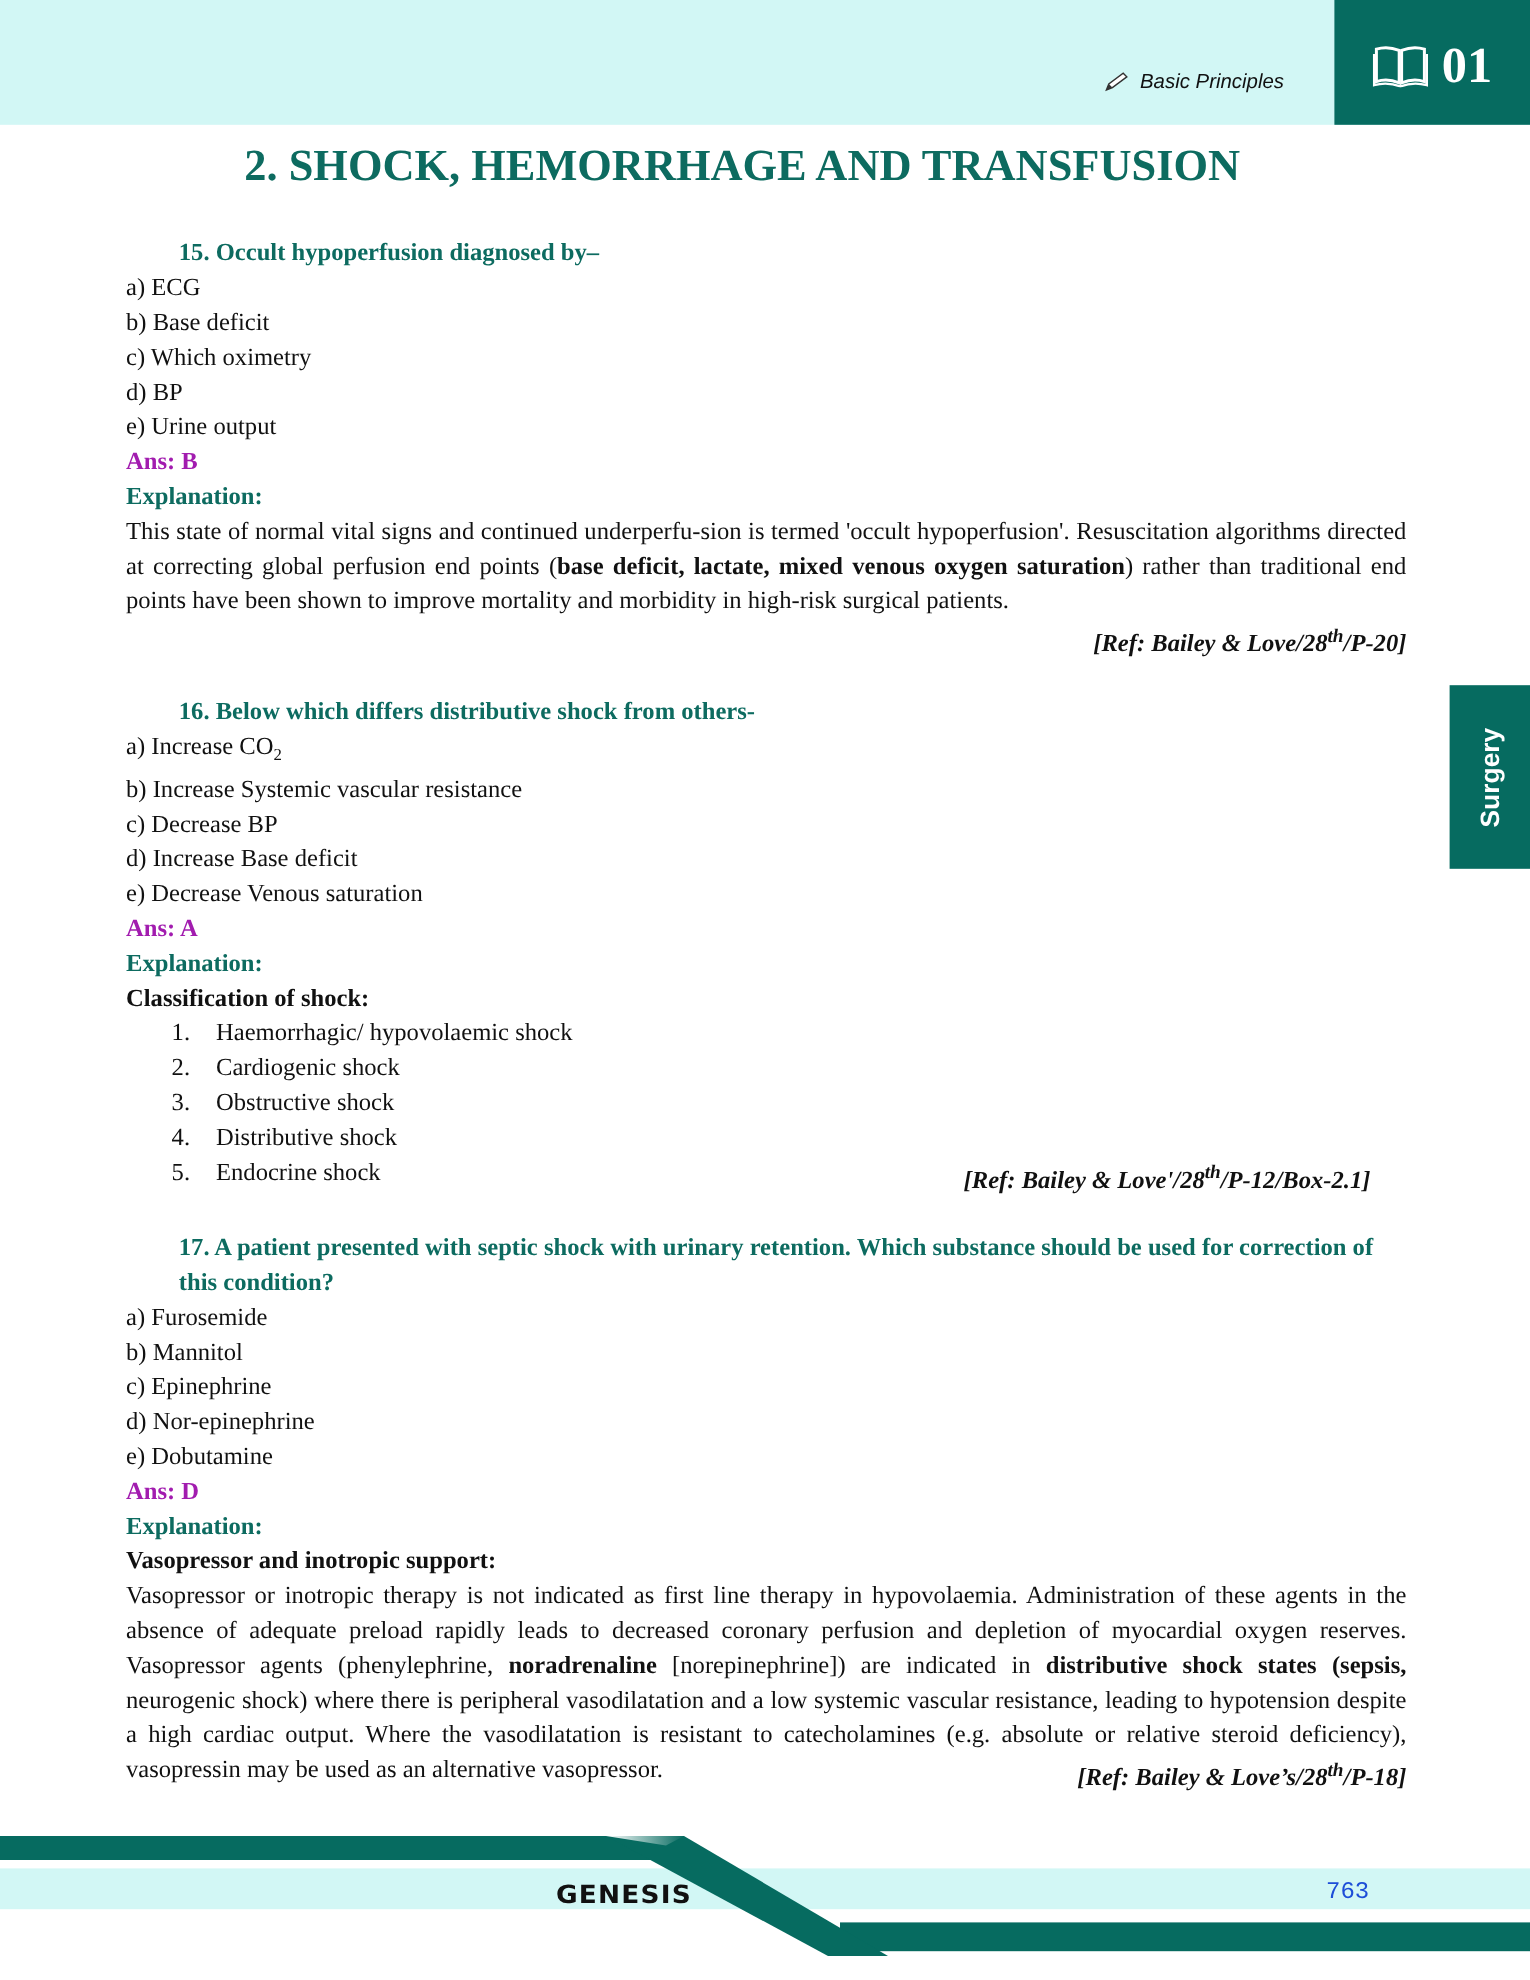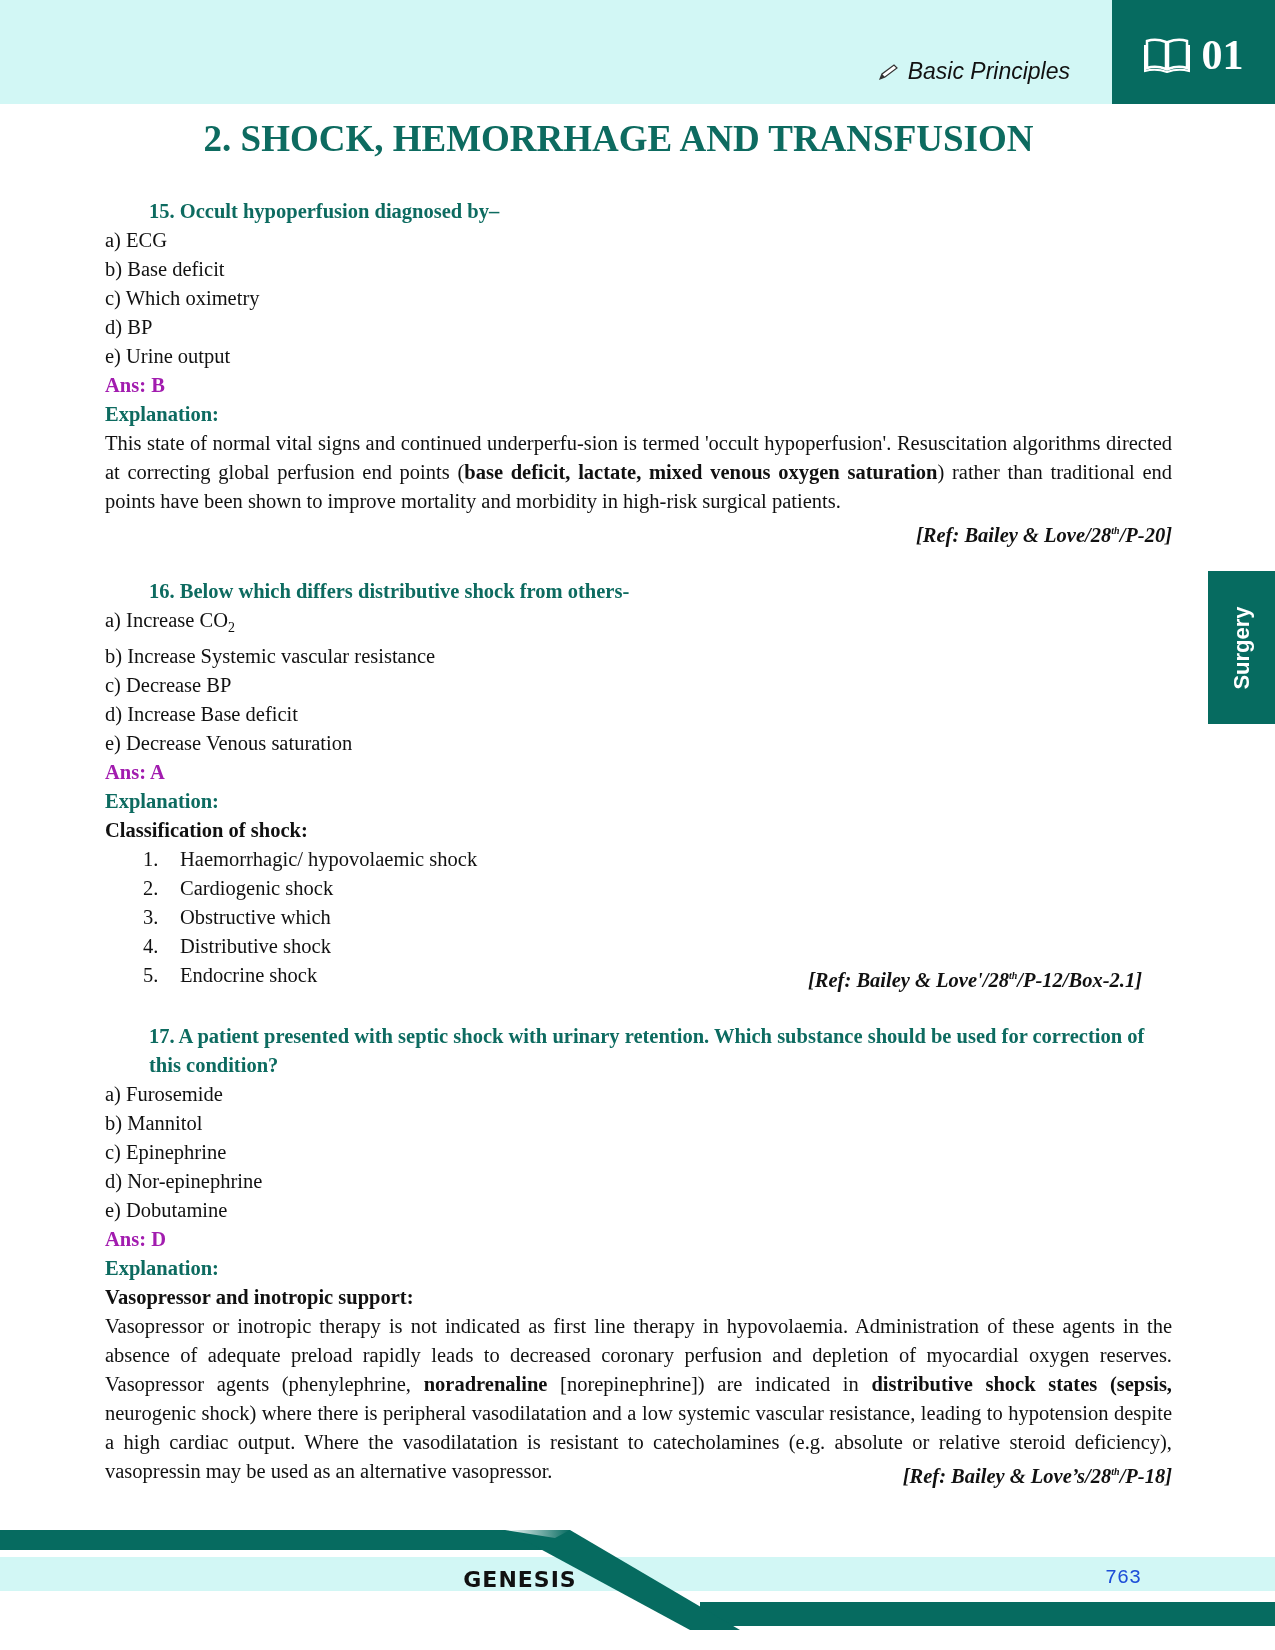--- a/index.html
+++ b/index.html
@@ -19,21 +19,21 @@
     display: flex; align-items: center; justify-content: center; gap: 12px;
   }
   .chapter-box .book { width: 46px; height: 36px; margin-top: 6px; }
   .chapter-num {
     font-family: Liberation Serif, serif;
     font-weight: bold; font-size: 42px; color: #fff; margin-top: 6px;
   }
   .section-label {
     position: absolute; right: 205px; top: 58px;
     font-family: "Liberation Sans", "DejaVu Sans", sans-serif;
-    font-style: italic; font-size: 23px; color: #111;
+    font-style: italic; font-size: 17px; color: #111;
     display: flex; align-items: center; gap: 8px; text-align: center;
   }
   .pencil { width: 22px; height: 18px; }
   .page-title {
     position: absolute; left: 0; width: 1237px; top: 117px;
     text-align: center; color: #0d6b60; font-weight: bold; font-size: 37px;
     letter-spacing: 0px;
   }
   .content {
     position: absolute; left: 105px; top: 197px; width: 1067px;
@@ -45,21 +45,21 @@
   .opt { }
   .para { text-align: justify; }
   .ref { text-align: right; font-style: italic; font-weight: bold; }
   .gap { height: 27px; }
   .subhead { font-weight: bold; }
   ol.class-list { margin: 0; padding: 0; list-style: none; }
   ol.class-list li { display: flex; padding-left: 38px; }
   ol.class-list li .num { width: 37px; }
   ol.class-list li .ref-inline { margin-left: auto; margin-right: 30px; font-style: italic; font-weight: bold; }
   sub { font-size: 14px; }
-  sup { font-size: 10px; }
+  sup { font-size: 16px; }
   .side-tab {
     position: absolute; left: 1208px; top: 571px; width: 67px; height: 153px;
     background: #066b60;
   }
   .side-tab span {
     position: absolute; left: 50%; top: 50%;
     transform: translate(-50%, -50%) rotate(-90deg);
     color: #fff; font-family: "Liberation Sans", "DejaVu Sans", sans-serif;
     font-weight: bold; font-size: 22px; white-space: nowrap;
   }
@@ -130,21 +130,21 @@
       <li>
           <span class="num">1.</span>
           <span>Haemorrhagic/ hypovolaemic shock</span>
         </li>
       <li>
           <span class="num">2.</span>
           <span>Cardiogenic shock</span>
         </li>
       <li>
           <span class="num">3.</span>
-          <span>Obstructive which</span>
+          <span>Obstructive shock</span>
         </li>
       <li>
           <span class="num">4.</span>
           <span>Distributive shock</span>
         </li>
       <li>
           <span class="num">5.</span>
           <span>Endocrine shock</span>
         <span class="ref-inline"><span>[Ref: Bailey &amp; Love'/28</span><sup>th</sup><span>/P-12/Box-2.1]</span></span>
       </li>

